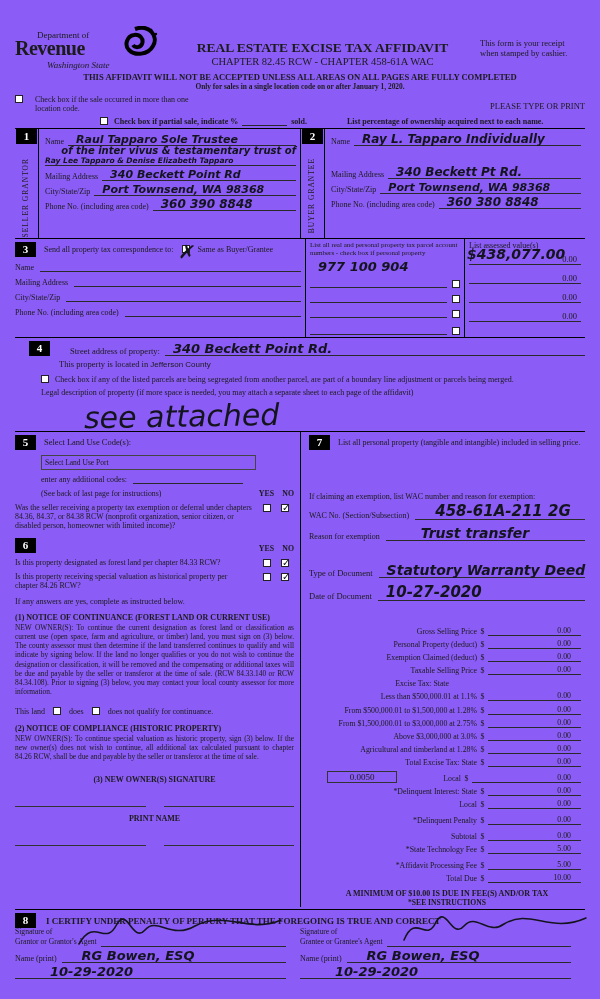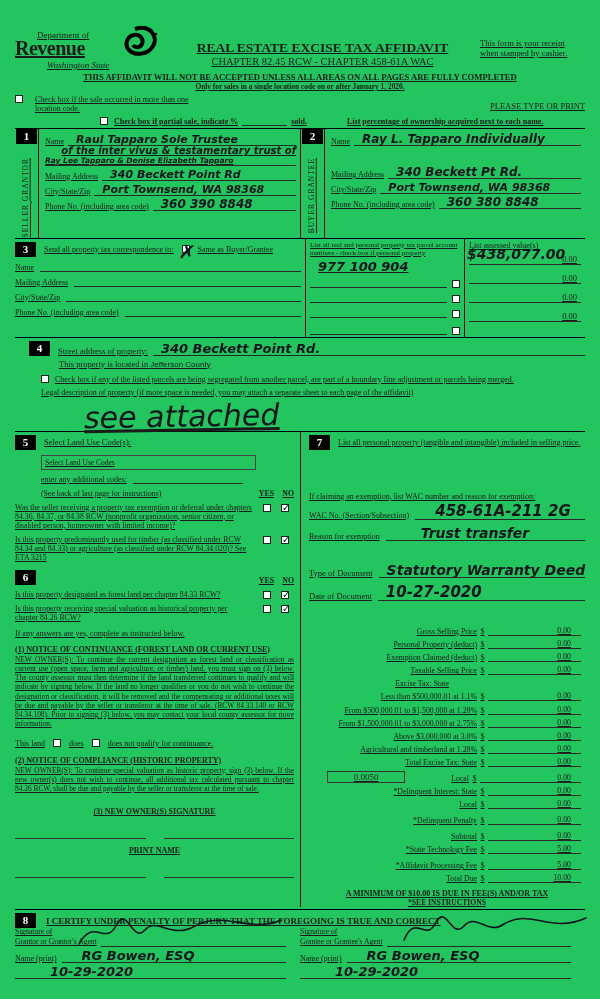--- a/index.html
+++ b/index.html
@@ -1,18 +1,18 @@
 <!DOCTYPE html>
 <html><head>
 <meta charset="utf-8">
 <style>
   * { margin:0; padding:0; box-sizing:border-box; }
   body { background:#9a9a9a; font-family:"Liberation Serif", serif; }
-  .page { width:600px; height:999px; background:#22c55e; position:relative; overflow:hidden;
-          color:#1b1b1b; padding:30px 15px 0 15px;text-decoration:underline; }
+  .page { width:600px; height:999px; background:#8b5cf6; position:relative; overflow:hidden;
+          color:#1b1b1b; padding:30px 15px 0 15px; }
   .hw { font-family:"DejaVu Sans", sans-serif; font-style:italic; font-weight:600;
         color:#14141e; white-space:nowrap; line-height:1; }
   .cb { display:inline-block; width:8px; height:8px; border:1px solid #222; position:relative;
         background:#fff; vertical-align:middle; flex:none; }
   .cb.checked::after { content:"✓"; position:absolute; top:-3px; left:0px; font-size:10px;
         font-family:"DejaVu Sans",sans-serif; color:#111; }
   .numbox { background:#000; color:#fff; font-weight:bold; width:21px; height:15px;
         font-size:11px; text-align:center; line-height:15px; flex:none; }
   .ul { border-bottom:1px solid #2a2a2a; }
   
@@ -277,21 +277,21 @@
         </div>
       <div class="valrow" style="margin-top:8px;">
           <span>0.00</span>
         </div>
     </div>
   </div>
 
   <div class="sec4">
     <div class="addr">
       <div class="numbox">4</div>
-      <span style="margin-left:8px;">Street address of property:</span>
+      <span style="margin-left:20px;">Street address of property:</span>
       <span class="ul" style="flex:1; height:13px; position:relative; margin-left:5px;">
         <span class="hwline hw" style="font-size:13px;">340 Beckett Point Rd.</span>
       </span>
     </div>
     <div style="margin:3px 0 0 30px;">
       <span>This property is located in</span>
       <span style="font-family:'Liberation Sans',sans-serif; font-size:8px;">Jefferson County</span>
     </div>
     <div class="seg">
       <span class="cb"></span>
@@ -301,41 +301,32 @@
     <div class="seeatt hw">see attached</div>
   </div>
 
   <div class="main">
 
     <div class="lcol">
       <div class="sechead">
         <div class="numbox">5</div>
         <span>Select Land Use Code(s):</span>
       </div>
-      <div class="dropdown">Select Land Use Codes</div>
+      <div class="dropdown">Select Land Use Port</div>
       <div class="addcodes">
         <span>enter any additional codes:</span>
         <span class="ul" style="width:110px; height:10px; margin-left:6px;"></span>
       </div>
       <div style="display:flex; font-size:7.8px; margin-top:5px;">
         <span style="flex:1; padding-left:26px;">(See back of last page for instructions)</span>
         <span style="font-weight:bold;">YES</span>
         <span style="font-weight:bold; width:20px; text-align:right;">NO</span>
       </div>
       <div class="q">
         <span class="qt">Was the seller receiving a property tax exemption or deferral under chapters 84.36, 84.37, or 84.38 RCW (nonprofit organization, senior citizen, or disabled person, homeowner with limited income)?</span>
-        <span class="qb">
-            <span class="cb"></span>
-          </span>
-        <span class="qb">
-            <span class="cb checked"></span>
-          </span>
-      </div>
-      <div class="q">
-        <span class="qt">Is this property predominantly used for timber (as classified under RCW 84.34 and 84.33) or agriculture (as classified under RCW 84.34.020)? See ETA 3215</span>
         <span class="qb">
             <span class="cb"></span>
           </span>
         <span class="qb">
             <span class="cb checked"></span>
           </span>
       </div>
 
       <div style="display:flex; margin-top:8px; align-items:flex-end;">
         <div class="numbox">6</div>
@@ -466,21 +457,21 @@
           <span class="mlabel">Agricultural and timberland at 1.28%</span>
           <span class="mdollar">$</span>
           <span class="mline">0.00</span>
         </div>
       <div class="mrow">
           <span class="mlabel">Total Excise Tax: State</span>
           <span class="mdollar">$</span>
           <span class="mline">0.00</span>
         </div>
       <div class="mrow">
-        <span style="width:78px; margin-left:18px;" class="ratebox">0.0050</span>
+        <span style="width:70px; margin-left:18px;" class="ratebox">0.0050</span>
         <span class="mlabel" style="width:64px;">Local</span>
         <span class="mdollar">$</span>
         <span class="mline">0.00</span>
       </div>
       <div class="mrow">
           <span class="mlabel">*Delinquent Interest: State</span>
           <span class="mdollar">$</span>
           <span class="mline">0.00</span>
         </div>
       <div class="mrow">

